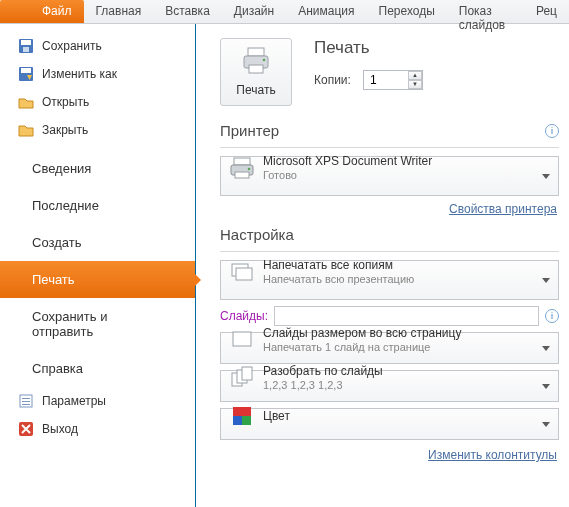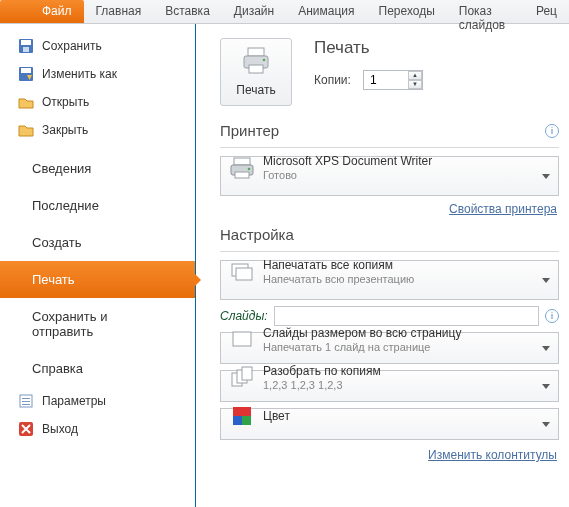--- a/index.html
+++ b/index.html
@@ -42,21 +42,21 @@
   .dropdown .d-ico { width: 26px; height: 26px; margin-right: 8px; flex-shrink: 0; }
   .dropdown .d-txt { display: flex; flex-direction: column; line-height: 14px; }
   .dropdown .d-txt .t1 { color: #333; font-size: 12px; }
   .dropdown .d-txt .t2 { color: #868686; font-size: 11px; }
   .dropdown .chev { position: absolute; right: 8px; top: 50%; margin-top: -2px; width: 0; height: 0; border-left: 4px solid transparent; border-right: 4px solid transparent; border-top: 5px solid #5c5c5c; }
 
   .link-row { text-align: right; margin: 0 2px 10px 0; }
   .link { color: #4a6fa2; text-decoration: underline; font-size: 12px; cursor: default; }
 
   .slides-row { display: flex; align-items: center; gap: 6px; margin-bottom: 6px; }
-  .slides-row label { font-size: 12px; color: #14532d; font-style: italic; }
+  .slides-row label { font-size: 12px; color: #a21caf; }
   .slides-row input { flex: 1; height: 20px; border: 1px solid #c3c7cc; padding: 0 6px; font-size: 12px; }
 
   
   svg { display: block; }
 </style>
 </head>
 <body>
 
 <div class="ribbon">
   <div class="ribbon-tab active">Файл</div>
@@ -230,21 +230,21 @@
 
     <div class="dropdown small">
       <span class="d-ico">
         <svg width="26" height="26">
             <rect x="3" y="8" width="10" height="13" fill="#fff" stroke="#9aa0a6"></rect>
             <rect x="8" y="5" width="10" height="13" fill="#fff" stroke="#9aa0a6"></rect>
             <rect x="13" y="2" width="10" height="13" fill="#fff" stroke="#9aa0a6"></rect>
           </svg>
       </span>
       <span class="d-txt">
-        <span class="t1">Разобрать по копиям</span>
+        <span class="t1">Разобрать по слайды</span>
         <span class="t2">1,2,3    1,2,3    1,2,3</span>
       </span>
       <span class="chev"></span>
     </div>
 
     <div class="dropdown small">
       <span class="d-ico">
         <svg width="26" height="26">
             <rect x="4" y="4" width="18" height="9" fill="#d33"></rect>
             <rect x="4" y="13" width="9" height="9" fill="#2b62c9"></rect>

